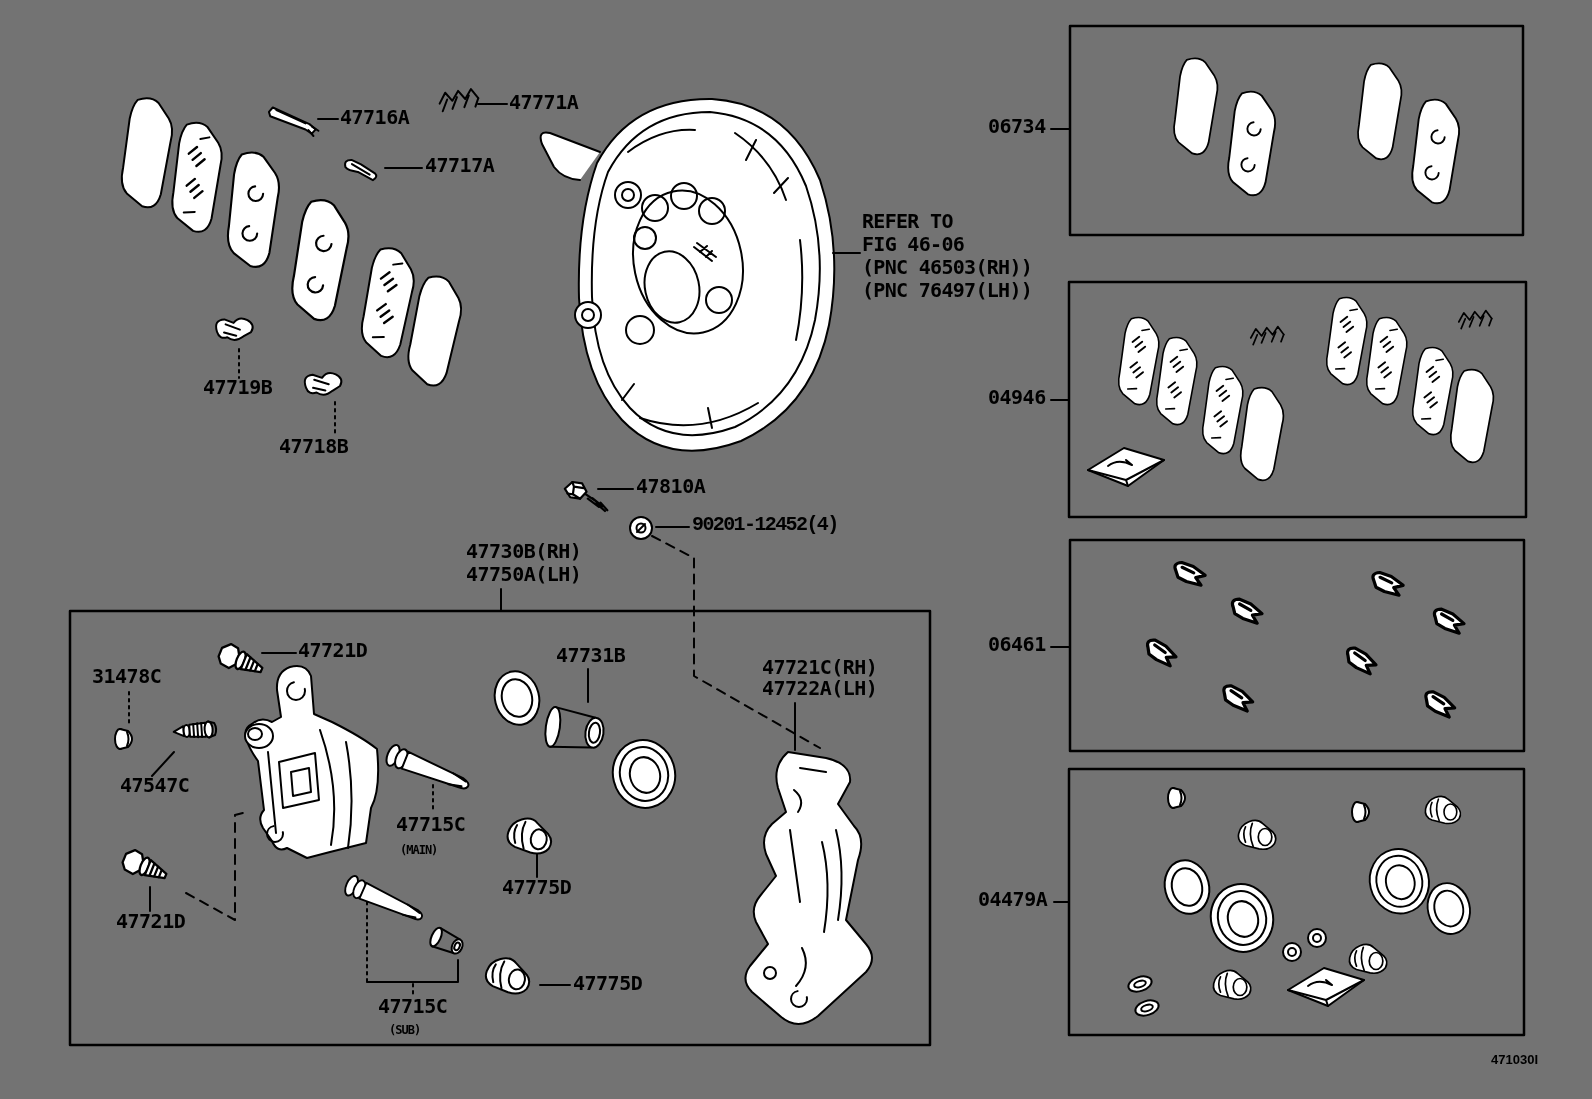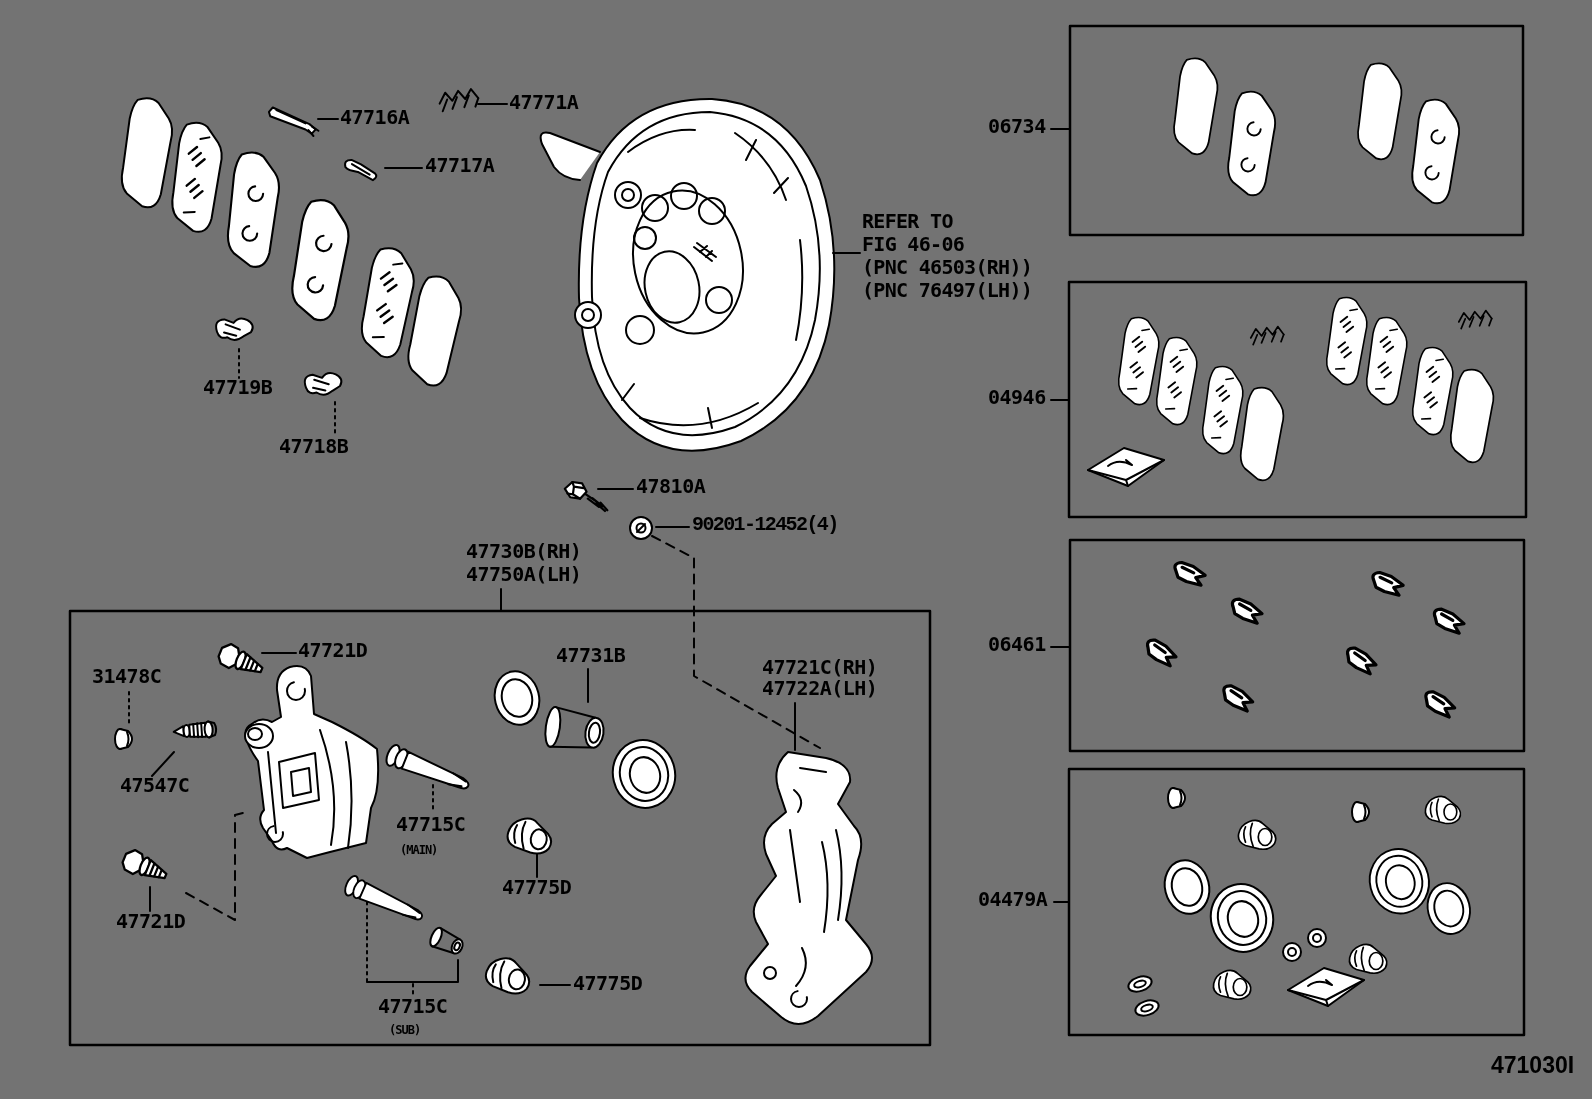--- a/index.html
+++ b/index.html
@@ -13,21 +13,21 @@
     color:#000;white-space:nowrap;letter-spacing:-0.5px;
   }
   .label.small{font-size:12px;letter-spacing:-1px;}
   .label.condensed{letter-spacing:-1.6px;font-family:Liberation Mono, monospace;}
   .note-block{
     position:absolute;font-weight:bold;font-size:20px;line-height:23px;
     color:#000;white-space:nowrap;letter-spacing:-0.7px;
   }
   .code{
     position:absolute;font-family:"Liberation Sans", sans-serif;
-    font-weight:bold;font-size:23px;color:#000;letter-spacing:0;
+    font-weight:bold;font-size:13px;color:#000;letter-spacing:0;
   }
 </style>
 </head>
 <body>
 
 <div class="stage">
 
   <svg class="art" width="1592" height="1099" viewBox="0 0 1592 1099" stroke="#000" fill="none" stroke-width="2" stroke-linecap="round" stroke-linejoin="round">
 
     <defs>

